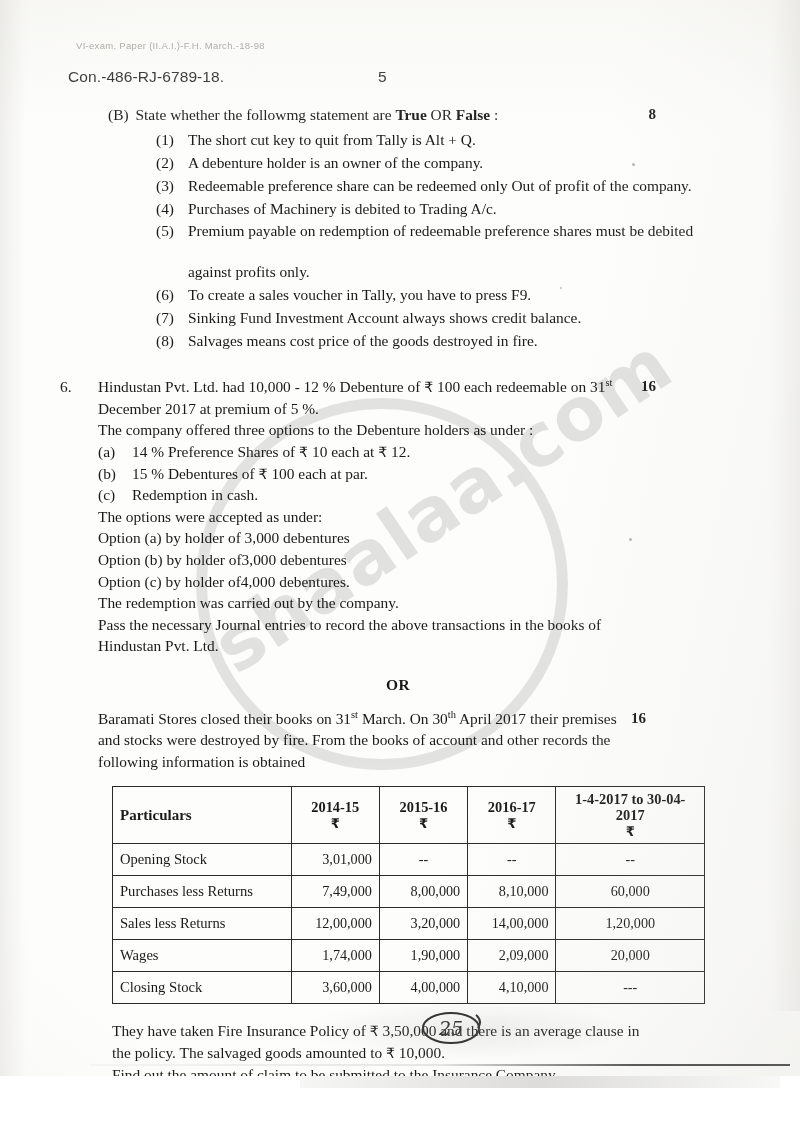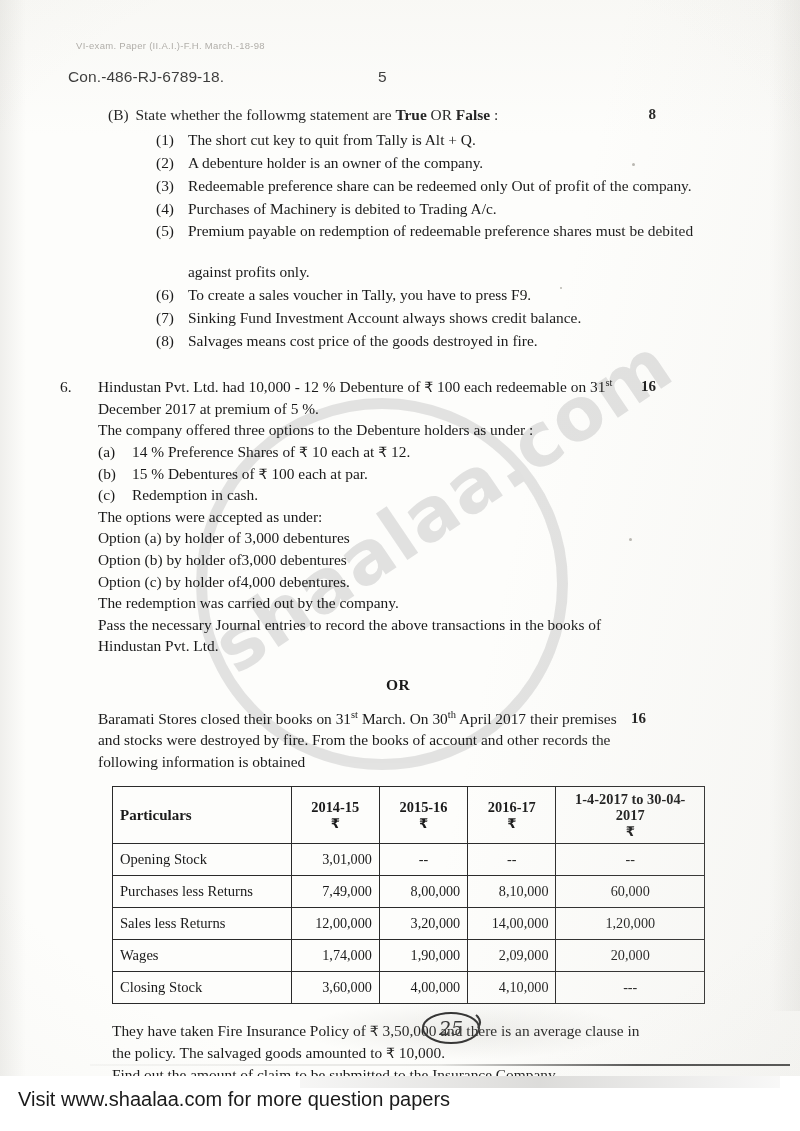--- a/index.html
+++ b/index.html
@@ -523,16 +523,15 @@
   <div class="scan-tint"></div>
   <div class="edge-left"></div>
   <div class="edge-right"></div>
   <div class="smudge"></div>
   <div class="speck" style="left:632px; top:163px; width:3px; height:3px;"></div>
   <div class="speck" style="left:629px; top:538px; width:3px; height:3px;"></div>
   <div class="speck" style="left:560px; top:287px; width:2px; height:2px;"></div>
 
   <div class="footer-band">
     <div class="footer-noise"></div>
-    <div class="ftxt">Visit www.shaalaa.com for more question papers</div>
   </div>
 
 </div>
 
 </body></html>

